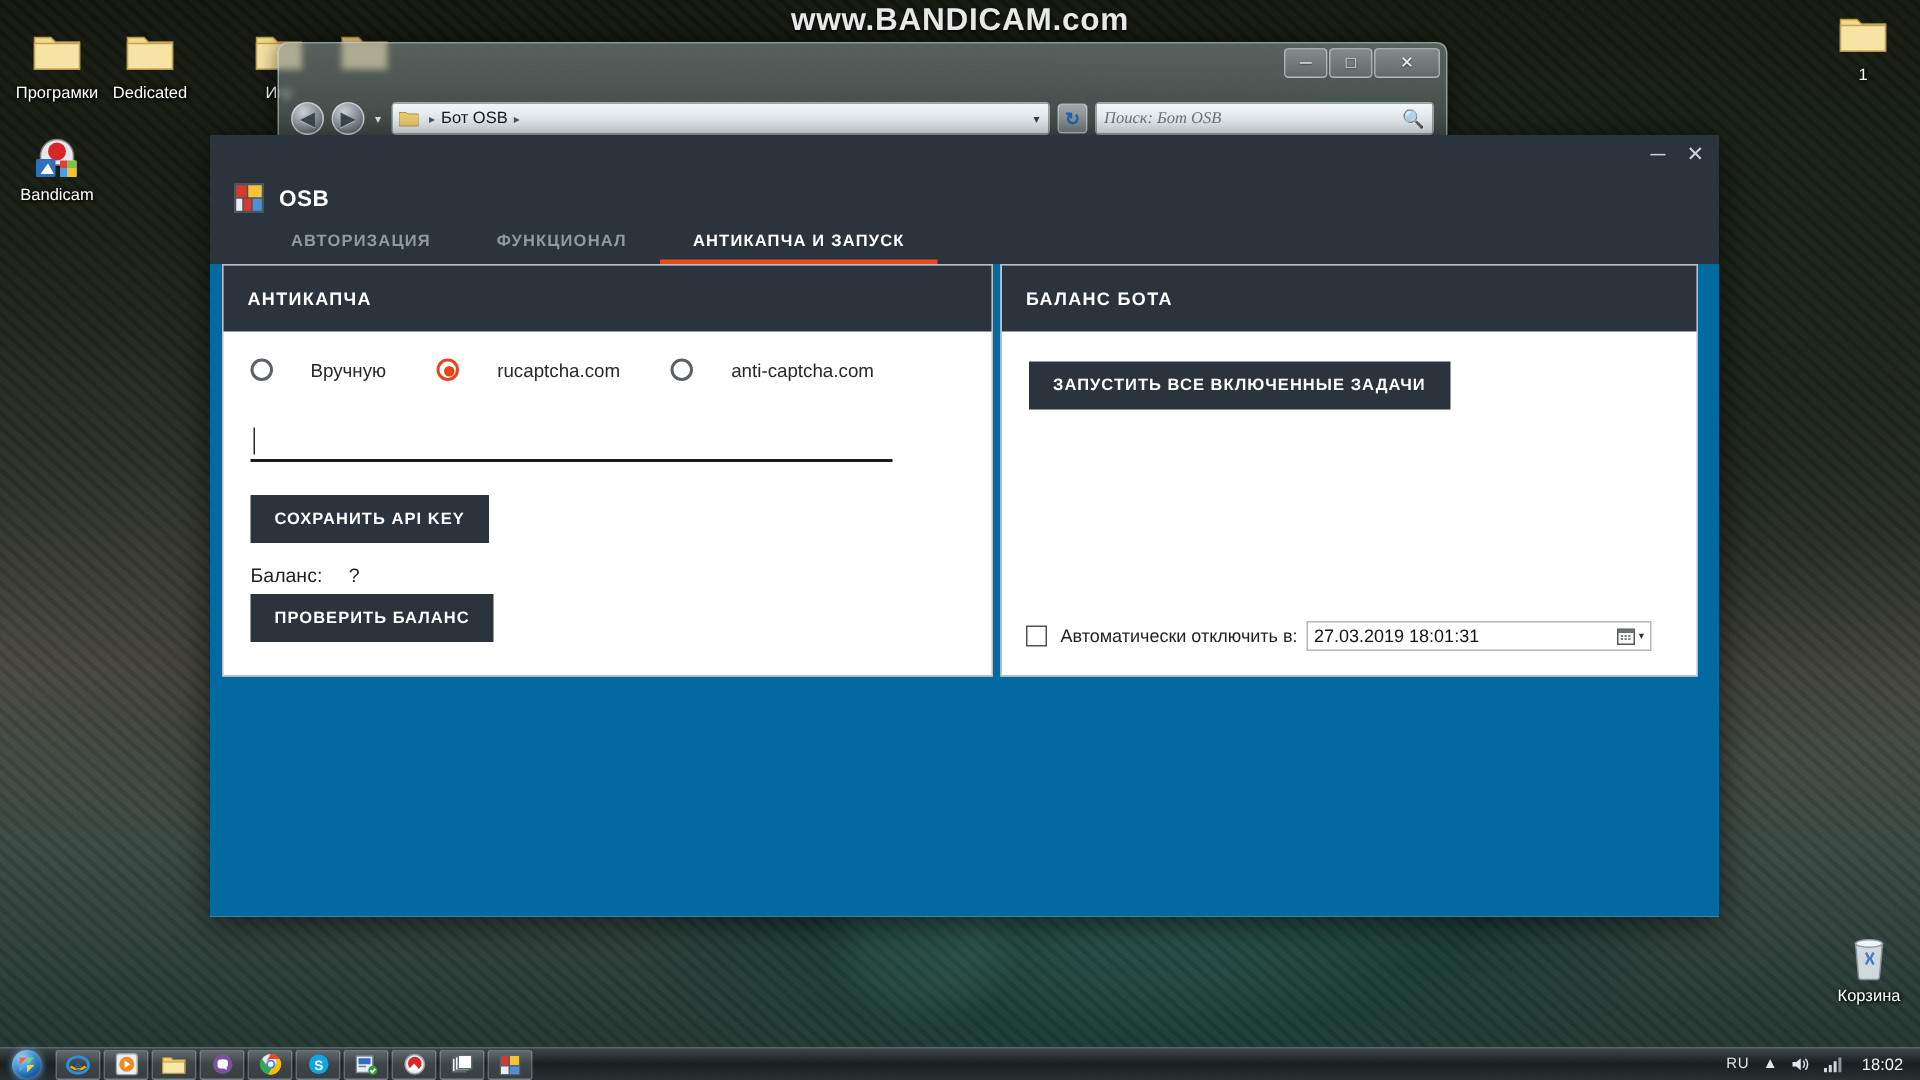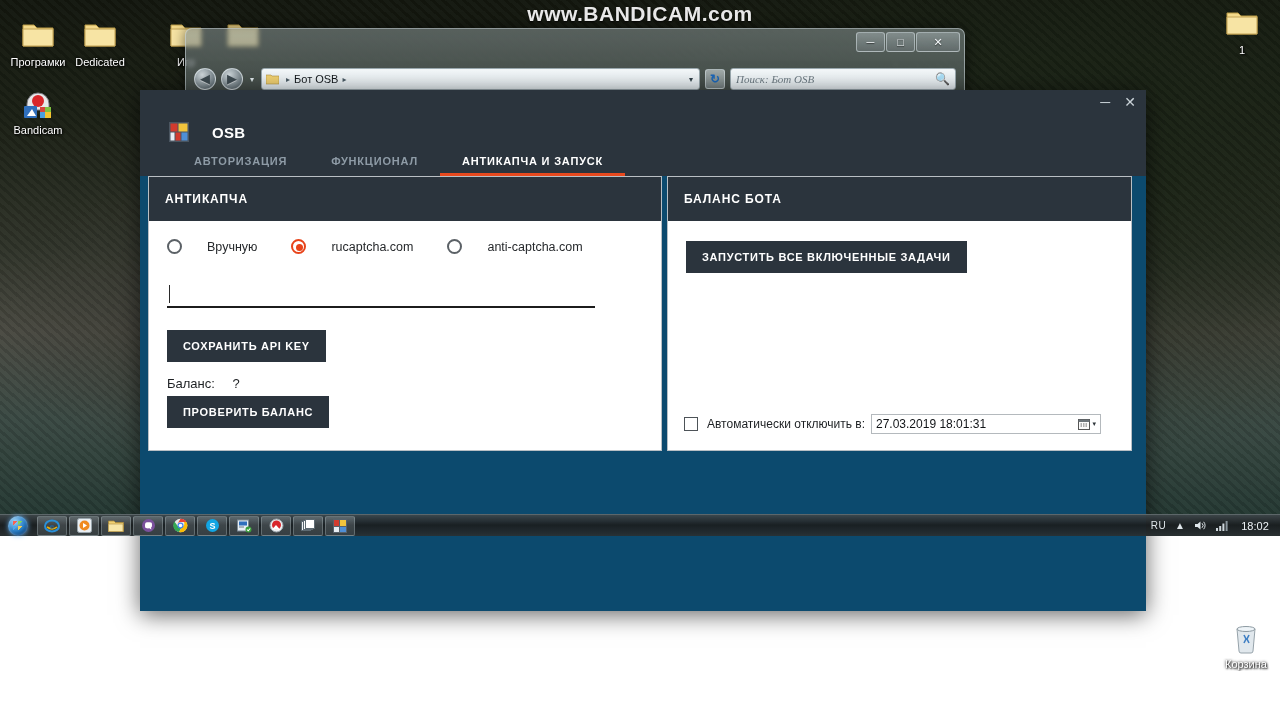--- a/index.html
+++ b/index.html
@@ -3,21 +3,21 @@
 <meta charset="utf-8">
 <style>
   * { box-sizing: border-box; margin: 0; padding: 0; }
   html, body {
     width: 1280px; height: 720px; overflow: hidden;
     font-family: "Liberation Sans", sans-serif;
   }
 
   
   #desktop {
-    position: relative; width: 1280px; height: 536px;
+    position: relative; width: 1280px; height: 720px;
     background:
       radial-gradient(ellipse 520px 300px at 60% 78%, #2f6157 0%, #1d3d36 45%, rgba(16,28,24,0) 72%),
       radial-gradient(ellipse 400px 230px at 22% 60%, #3a3a33 0%, rgba(28,28,24,0) 70%),
       radial-gradient(ellipse 700px 420px at 85% 30%, #1b2416 0%, rgba(10,14,8,0) 70%),
       linear-gradient(180deg, #14180f 0%, #1c2116 22%, #30342a 46%, #4a4a42 62%, #3b4a44 78%, #213630 100%);
   }
   
   #desktop::before {
     content: ""; position: absolute; inset: 0; pointer-events: none;
     background:
@@ -116,40 +116,40 @@
   }
   #osb-titlebar {
     position: relative; height: 86px; background: #2b343d;
   }
   #osb-winbtns {
     position: absolute; right: 10px; top: 5px; display: flex; gap: 14px;
     color: #c9d2d8; font-size: 14px; line-height: 14px;
   }
   #osb-winbtns span { cursor: default; }
   #osb-brand {
-    position: absolute; left: 29px; top: 32px;
-    display: flex; align-items: center; gap: 23px; justify-content: center;
+    position: absolute; left: 16px; top: 32px;
+    display: flex; align-items: center; gap: 10px; justify-content: center;
   }
   #osb-logo { width: 20px; height: 20px; display: block; }
   #osb-title { color: #fff; font-size: 15px; font-weight: bold; letter-spacing: .3px; }
 
   #osb-tabs {
     position: absolute; left: 32px; bottom: 0; display: flex; align-items: flex-end;
   }
   .tab {
     padding: 0 22px 9px 22px; font-size: 11px; font-weight: bold;
     letter-spacing: .8px; color: #8e9ba6; position: relative; white-space: nowrap;
   }
   .tab.active { color: #ffffff; }
   .tab.active::after {
     content: ""; position: absolute; left: 0; right: 0; bottom: 0;
     height: 3px; background: #e8491e;
   }
 
-  #osb-body { position: relative; height: 435px; background: #0c4a6e; padding: 4px; }
+  #osb-body { position: relative; height: 435px; background: #0369a1; padding: 4px; }
 
   .panel {
     position: absolute; top: 0; border: 1px solid #b9bfc4; background: #fff;
   }
   #panel-anticaptcha { left: 8px; top: 0; width: 514px; height: 275px; }
   #panel-launch      { left: 527px; top: 0; width: 465px; height: 275px; }
 
   .panel-header {
     height: 44px; background: #2b343d; display: flex; align-items: center;
     padding: 0 0 0 16px;

